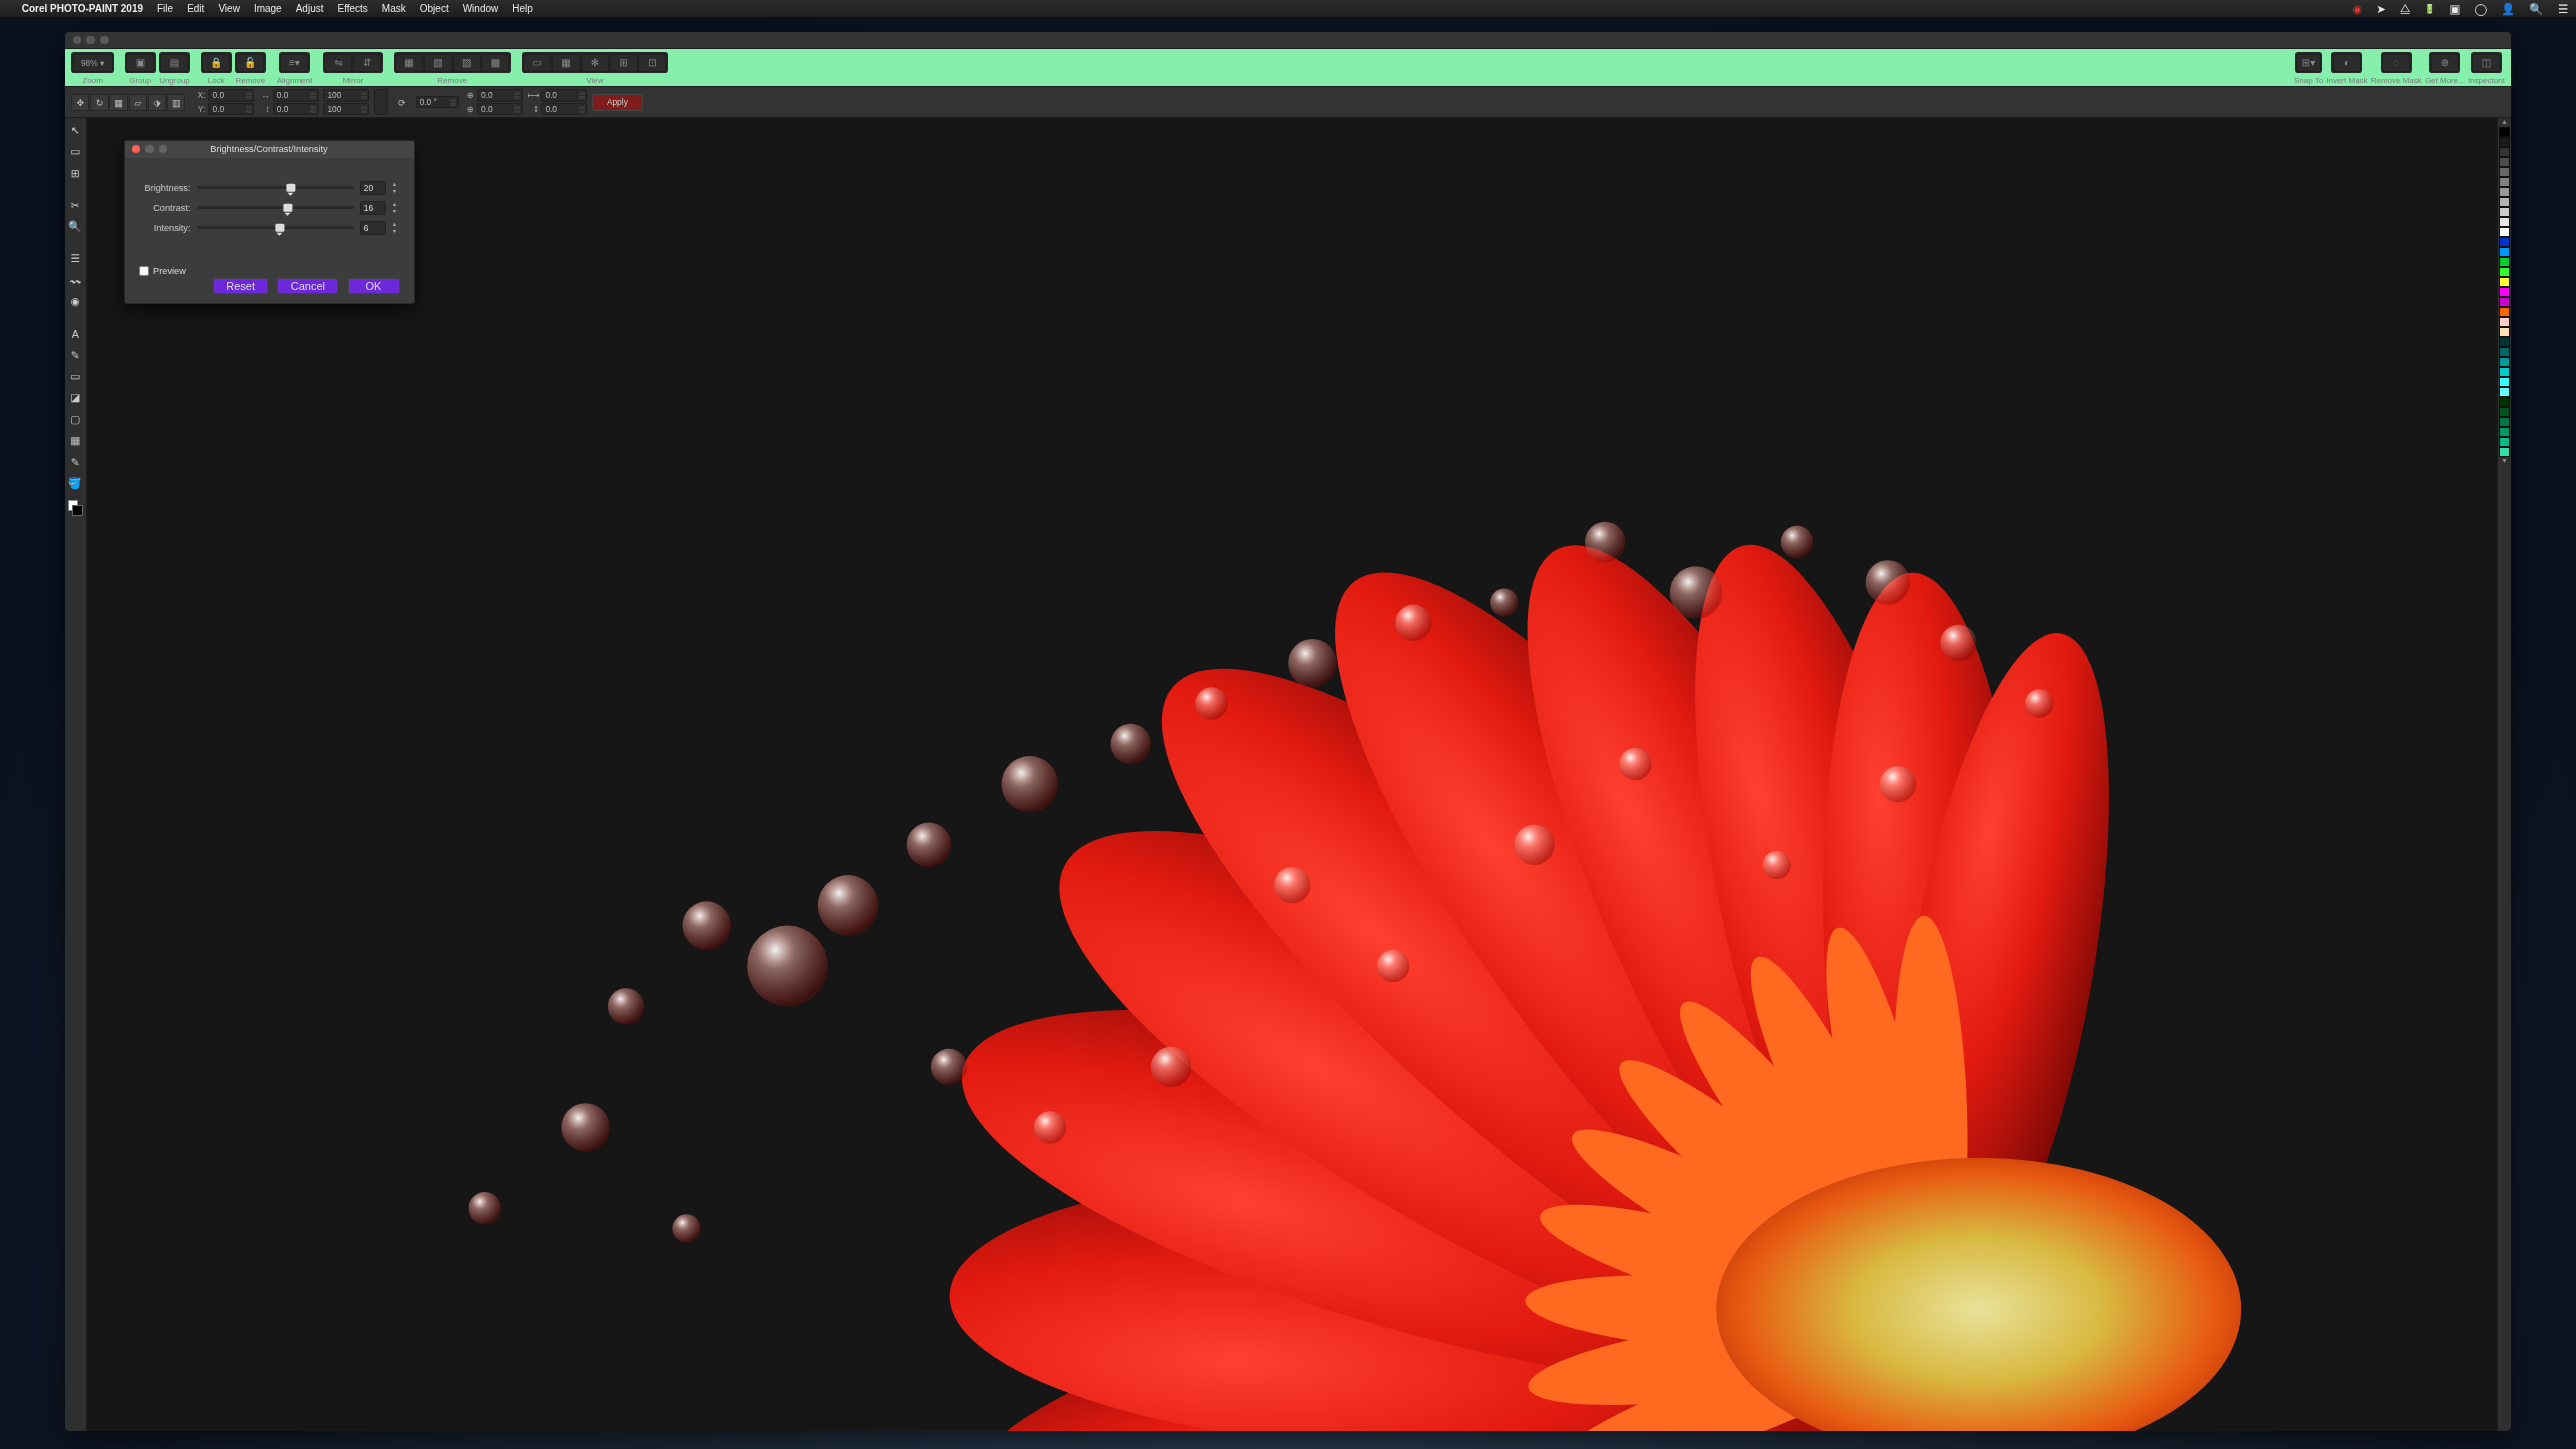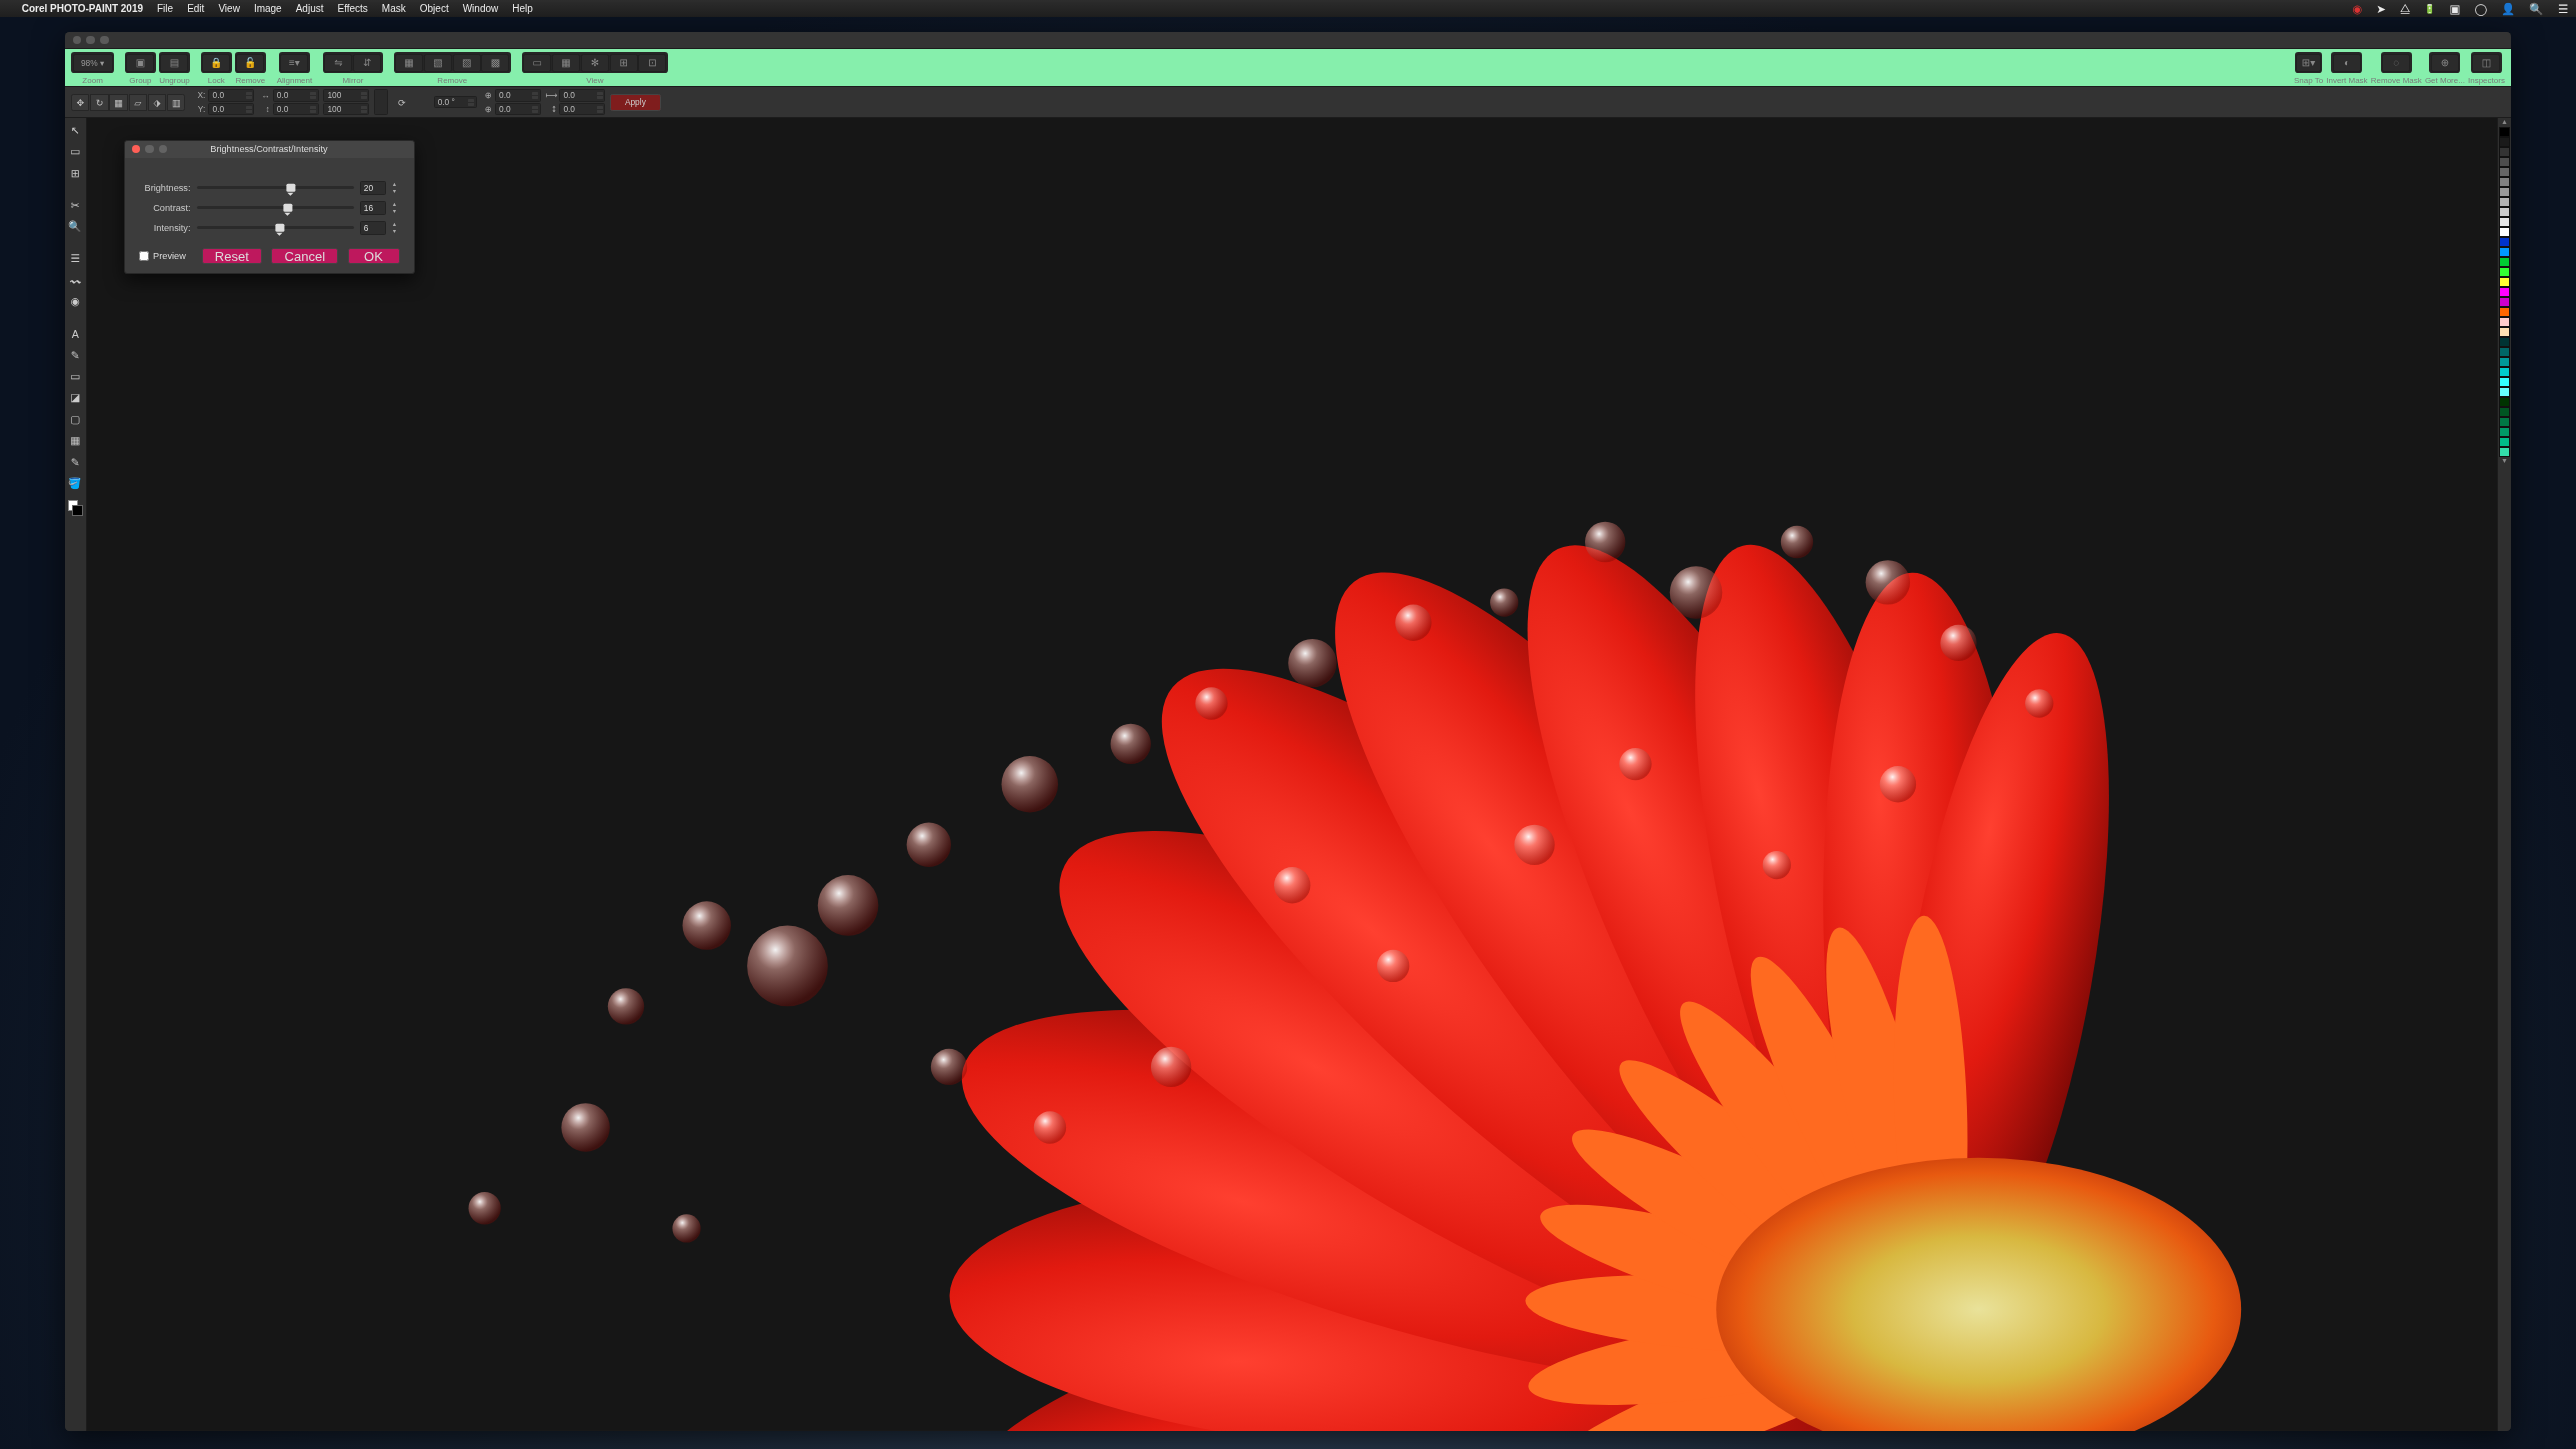--- a/index.html
+++ b/index.html
@@ -120,21 +120,21 @@
   position: absolute; right: 1.5px; top: 1.5px; bottom: 1.5px; width: 6.1px;
   background: linear-gradient(#3a3a3a 48%, transparent 48%, transparent 52%, #3a3a3a 52%);
   border-radius: 0.8px;
 }
 .prop-bar .anchor {
   width: 14px; height: 26px;
   background: #2a2a2a;
   border: 0.8px solid #202020;
   border-radius: 1.5px;
 }
-.prop-bar .rotbox { width: 43px; margin-left: 18px; }
+.prop-bar .rotbox { width: 43px; }
 .apply-btn {
   height: 17px; padding: 0 14px;
   background: #7f1d1d; color: #ccc;
   border: 0.8px solid #444;
   border-radius: 2.3px;
   font-size: 8.4px;
 }
 
 
 .workarea { flex: 1; display: flex; overflow: hidden; }
@@ -268,26 +268,27 @@
   gap: 9.2px;
   padding-top: 10.7px;
 }
 .dialog-footer .chk {
   display: flex; align-items: center; gap: 4.6px; flex: 1;
 }
 .dialog-footer .chk input { width: 10px; height: 10px; }
 .dialog-footer button {
   height: 15.3px;
   padding: 0 12.3px;
-  background: #be185d;
+  background: #6d28d9;
   border: 0.8px solid #444;
   border-radius: 2.3px;
   color: #ddd;
-  font-size: 13px;
+  font-size: 11px;
   min-width: 52px;
+  margin-top: 30px;
 }
 </style>
 </head>
 <body>
 
 <div class="menubar">
   <div class="menubar-left">
     <span class="apple"></span>
     <span class="app-name">Corel PHOTO-PAINT 2019</span>
     <span>File</span>

